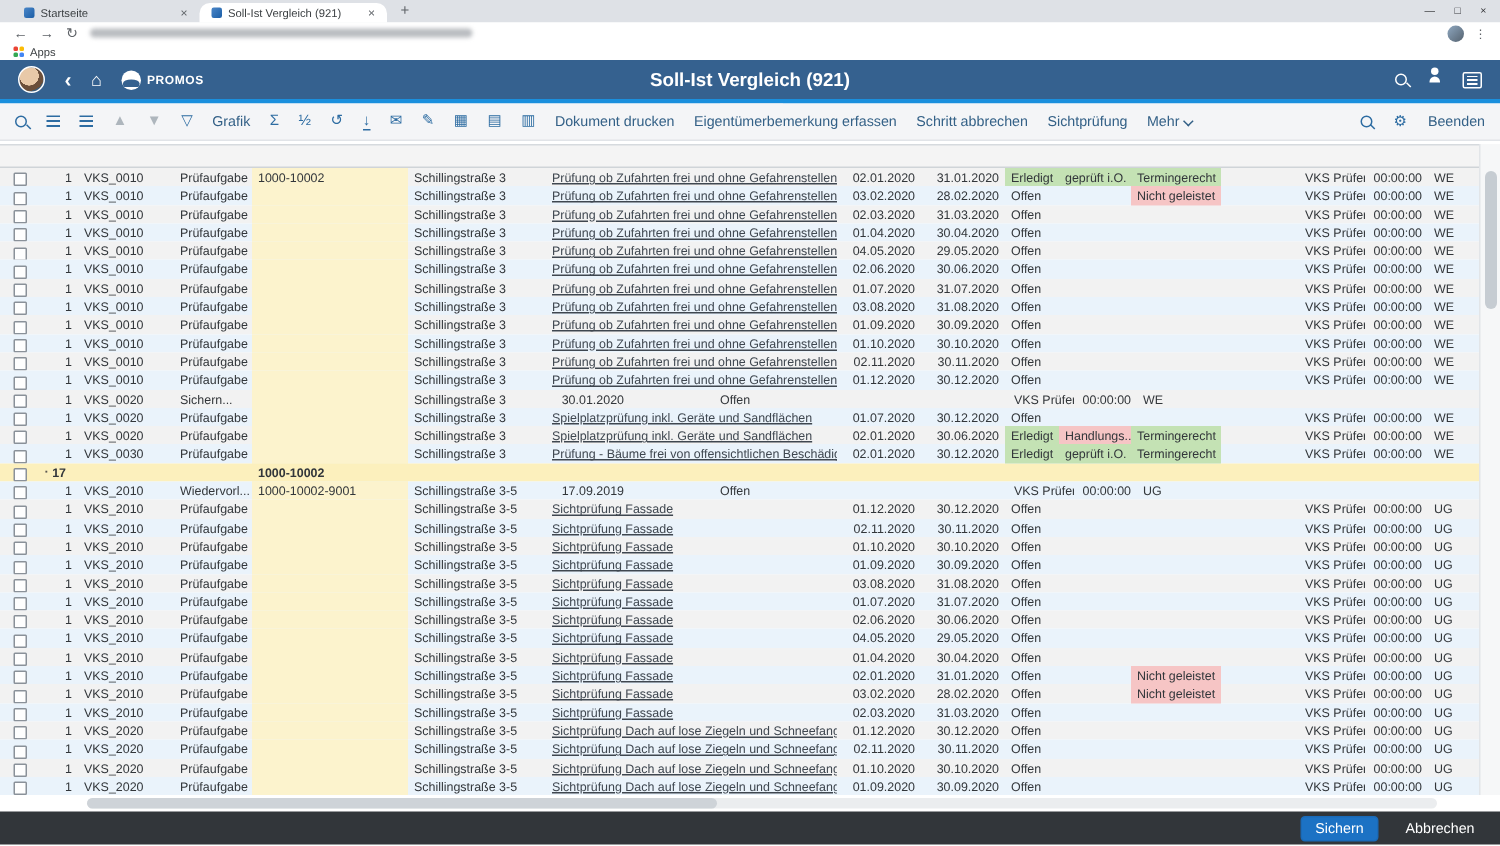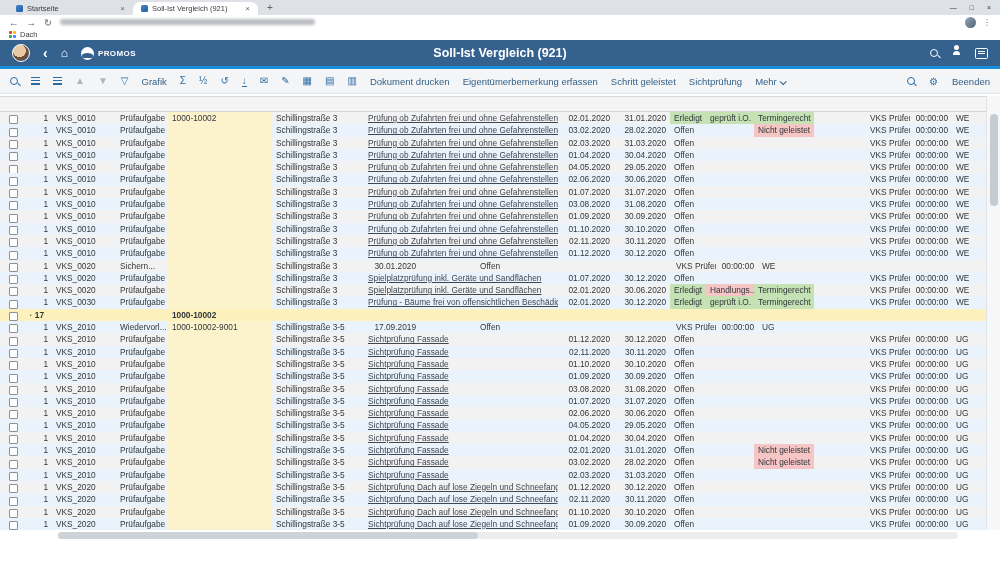--- a/index.html
+++ b/index.html
@@ -120,21 +120,21 @@
     </span>
   </div>
 
   <div class="bkmrow">
     <span class="appsgrid">
         <i></i>
         <i></i>
         <i></i>
         <i></i>
       </span>
-    <span>Dach</span>
+    <span>Apps</span>
   </div>
 
   <div class="shell">
     <span class="shell-avatar"></span>
     <span class="shell-back">‹</span>
     <span class="shell-home">⌂</span>
     <span class="brand">
       <span class="brand-logo"></span>
       <span class="brand-name">PROMOS</span>
     </span>
@@ -166,21 +166,21 @@
     <span class="tico">½</span>
     <span class="tico">↺</span>
     <span class="tico under">↓</span>
     <span class="tico">✉</span>
     <span class="tico">✎</span>
     <span class="tico">▦</span>
     <span class="tico">▤</span>
     <span class="tico">▥</span>
     <span class="tbtn">Dokument drucken</span>
     <span class="tbtn">Eigentümerbemerkung erfassen</span>
-    <span class="tbtn">Schritt geleistet</span>
+    <span class="tbtn">Schritt abbrechen</span>
     <span class="tbtn">Sichtprüfung</span>
     <span class="tbtn"><span>Mehr</span><span class="chev"></span></span>
     <span class="tb-right">
       <span class="tico">
           <span class="ic-mag2"></span>
         </span>
       <span class="gear">⚙</span>
       <span class="tbtn">Beenden</span>
     </span>
   </div>
@@ -852,14 +852,18 @@
       </div>
     </div>
 
   <div class="vscroll">
       <div class="vthumb"></div>
     </div>
   <div class="hscroll">
       <div class="hthumb"></div>
     </div>
 
+  <div class="footer">
+    <button class="savebtn">Sichern</button>
+    <button class="cancelbtn">Abbrechen</button>
+  </div>
 
 </div>
 
 </body></html>

